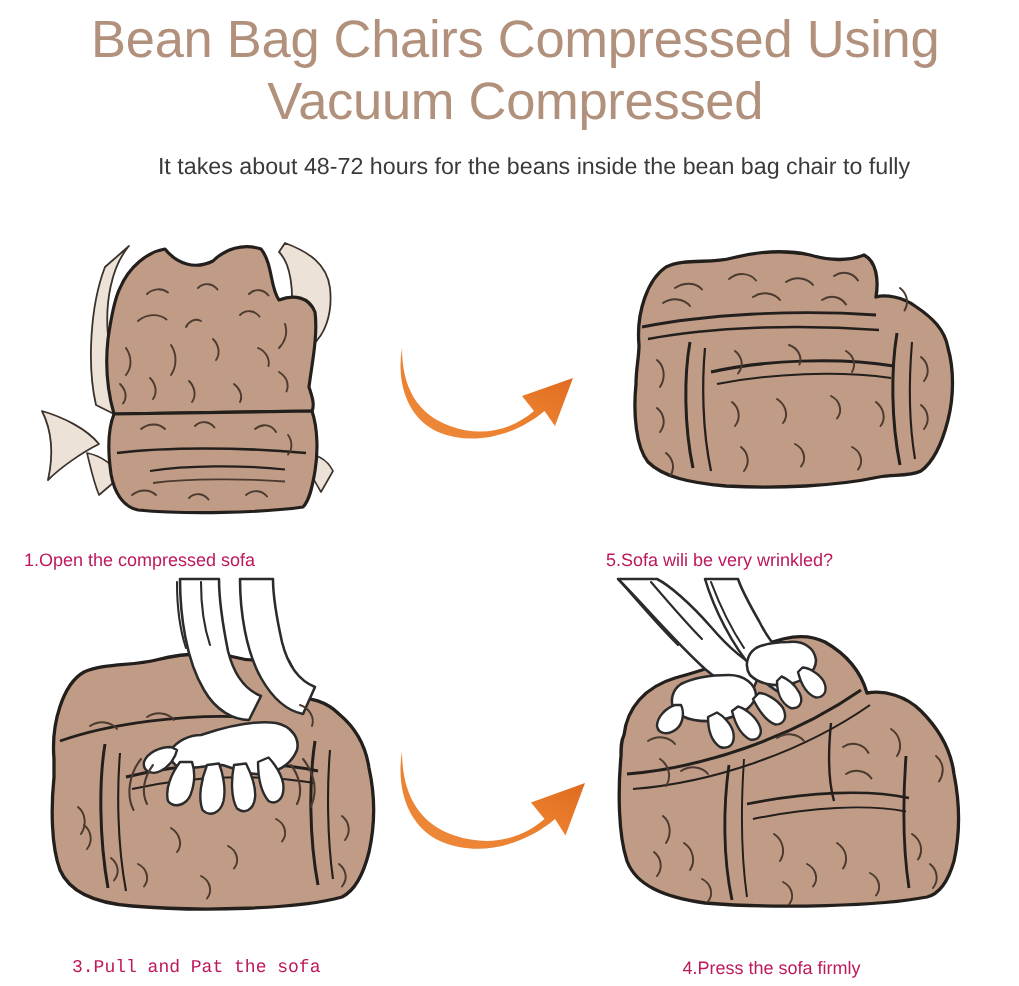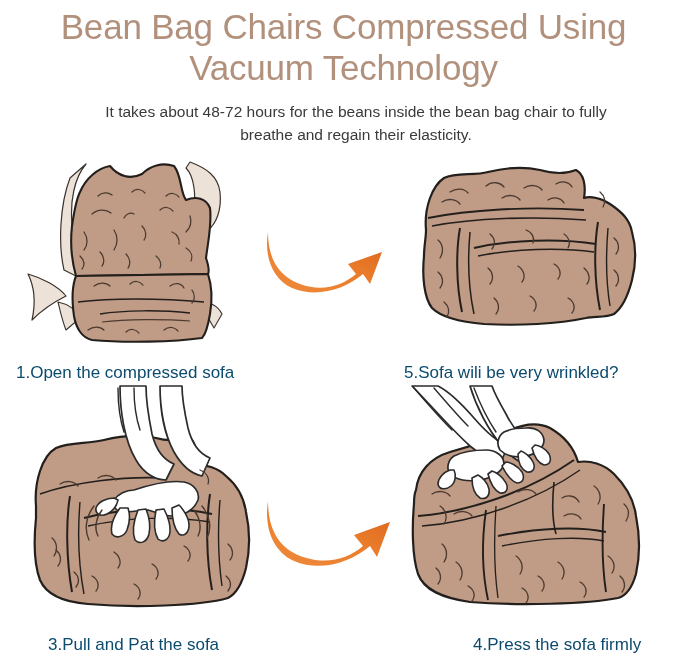--- a/index.html
+++ b/index.html
@@ -59,58 +59,57 @@
   .panel {
     position: absolute;
   }
   .panel-art {
     position: absolute;
     left: 0;
     top: 0;
   }
   .caption {
     position: absolute;
-    color: #0c4a6e;
-    font-size: 17px;
+    color: #be185d;
+    font-size: 12px;
     line-height: 22px;
     white-space: nowrap;
   }
 
   
   #panel-1 { left: 14px;  top: 152px; width: 250px; height: 200px; }
   #panel-2 { left: 398px; top: 152px; width: 255px; height: 200px; }
   #panel-3 { left: 14px;  top: 386px; width: 265px; height: 235px; }
   #panel-4 { left: 398px; top: 386px; width: 265px; height: 235px; }
 
   #caption-1 { left: 16px;  top: 362px; }
   #caption-2 { left: 404px; top: 362px; }
-  #caption-3 { left: 48px;  top: 634px; }
-  #caption-4 { left: 455px; top: 634px; margin-left: 18px; }
+  #caption-3 { left: 48px;  top: 634px; font-family: Liberation Mono, monospace; }
+  #caption-4 { left: 455px; top: 634px; }
 
   
   #arrow-1 { position: absolute; left: 266px; top: 228px; width: 118px; height: 72px; }
   #arrow-2 { position: absolute; left: 266px; top: 495px; width: 126px; height: 80px; }
 
   svg { display: block; overflow: visible; }
 </style>
 </head>
 <body>
 
 <div id="page">
 
   <div class="header">
     <div class="title">
       <span class="line1">Bean Bag Chairs Compressed Using</span>
-      <span class="line2">Vacuum Technology</span>
+      <span class="line2">Vacuum Compressed</span>
     </div>
   </div>
 
   <div class="subtitle">
     <span class="sline">It takes about 48-72 hours for the beans inside the bean bag chair to fully</span>
-    <span class="sline">breathe and regain their elasticity.</span>
   </div>
 
   <div class="panel" id="panel-1">
     <svg class="panel-art" width="250" height="200" viewBox="0 0 250 200">
 
       <path d="M72 12 C60 26 56 50 58 72 C60 92 64 110 62 124 L50 118 C44 92 46 52 56 26 Z" fill="#ece2d7" stroke="#3a322c" stroke-width="1.2" stroke-linejoin="round"></path>
       <path d="M176 10 C192 16 204 24 206 40 C208 58 202 72 194 78 L180 60 C182 42 180 24 172 16 Z" fill="#ece2d7" stroke="#3a322c" stroke-width="1.2" stroke-linejoin="round"></path>
       <path d="M14 122 C28 126 44 134 52 144 C40 150 26 160 18 168 C22 150 20 134 14 122 Z" fill="#ece2d7" stroke="#3a322c" stroke-width="1.2" stroke-linejoin="round"></path>
       <path d="M44 150 C54 152 62 158 66 166 L52 178 C48 168 46 158 44 150 Z" fill="#ece2d7" stroke="#3a322c" stroke-width="1.1" stroke-linejoin="round"></path>
       <path d="M186 150 C196 150 204 154 208 162 L200 176 C194 166 190 158 186 150 Z" fill="#ece2d7" stroke="#3a322c" stroke-width="1.1" stroke-linejoin="round"></path>

